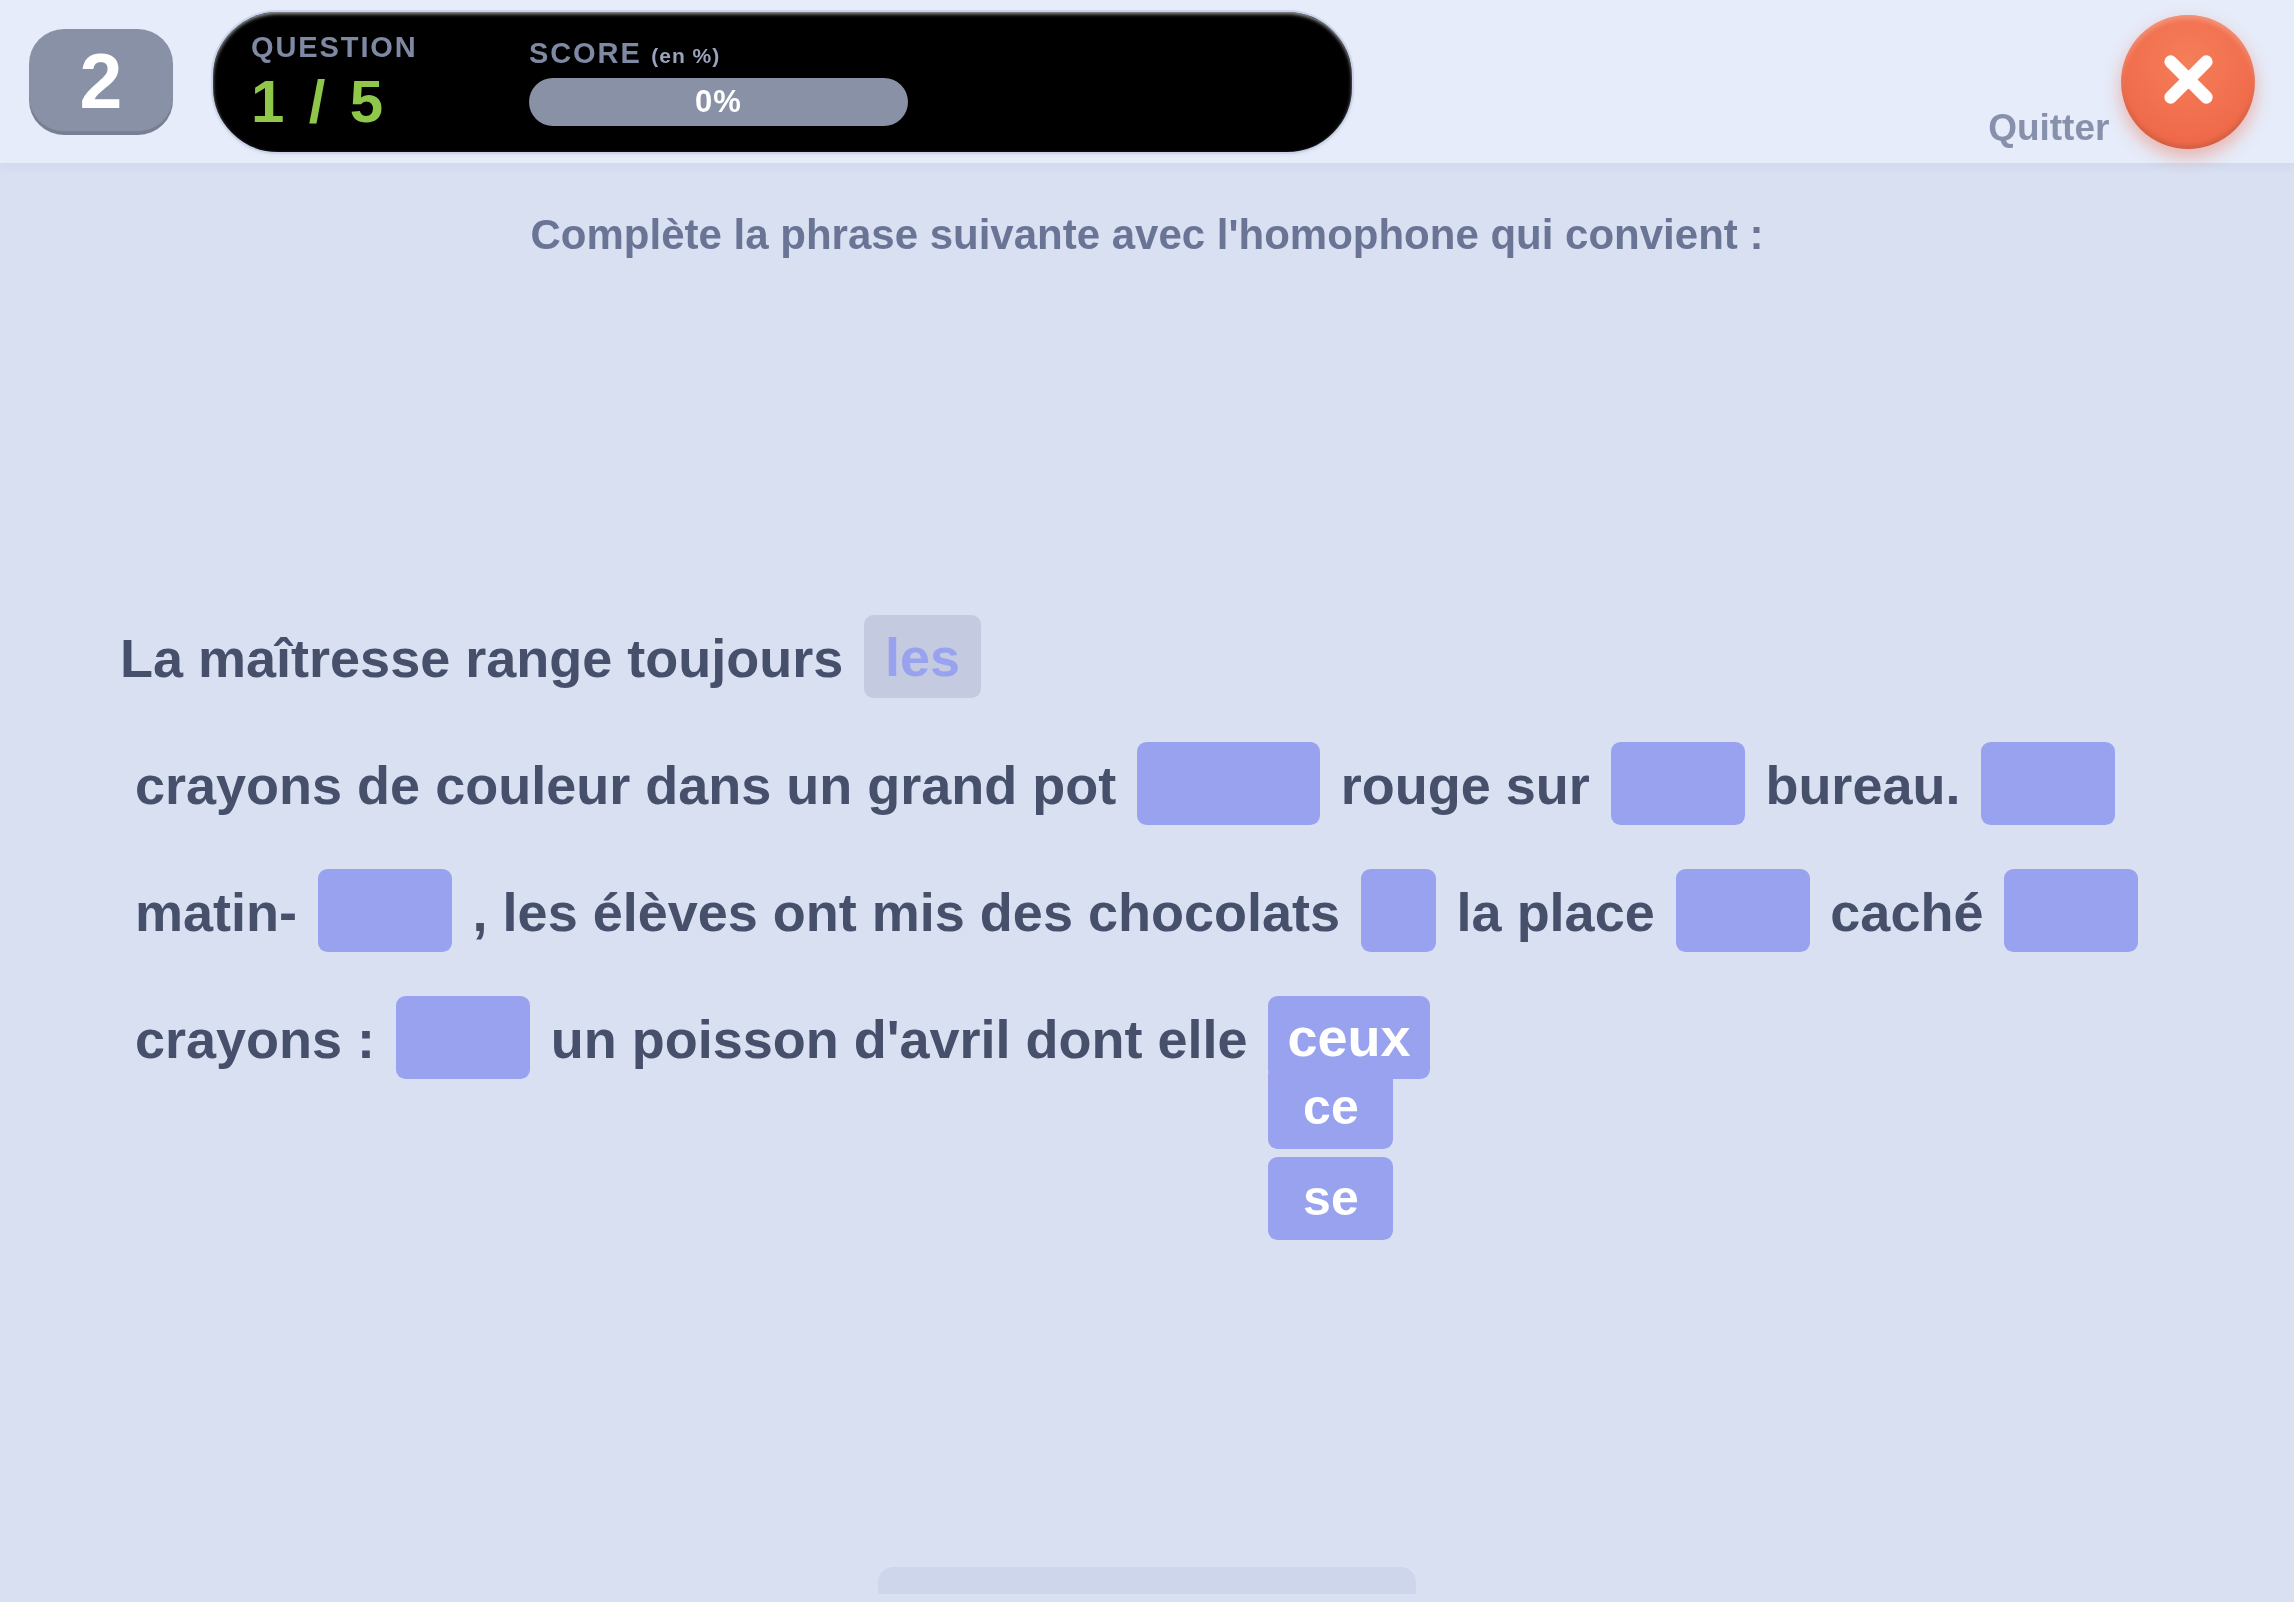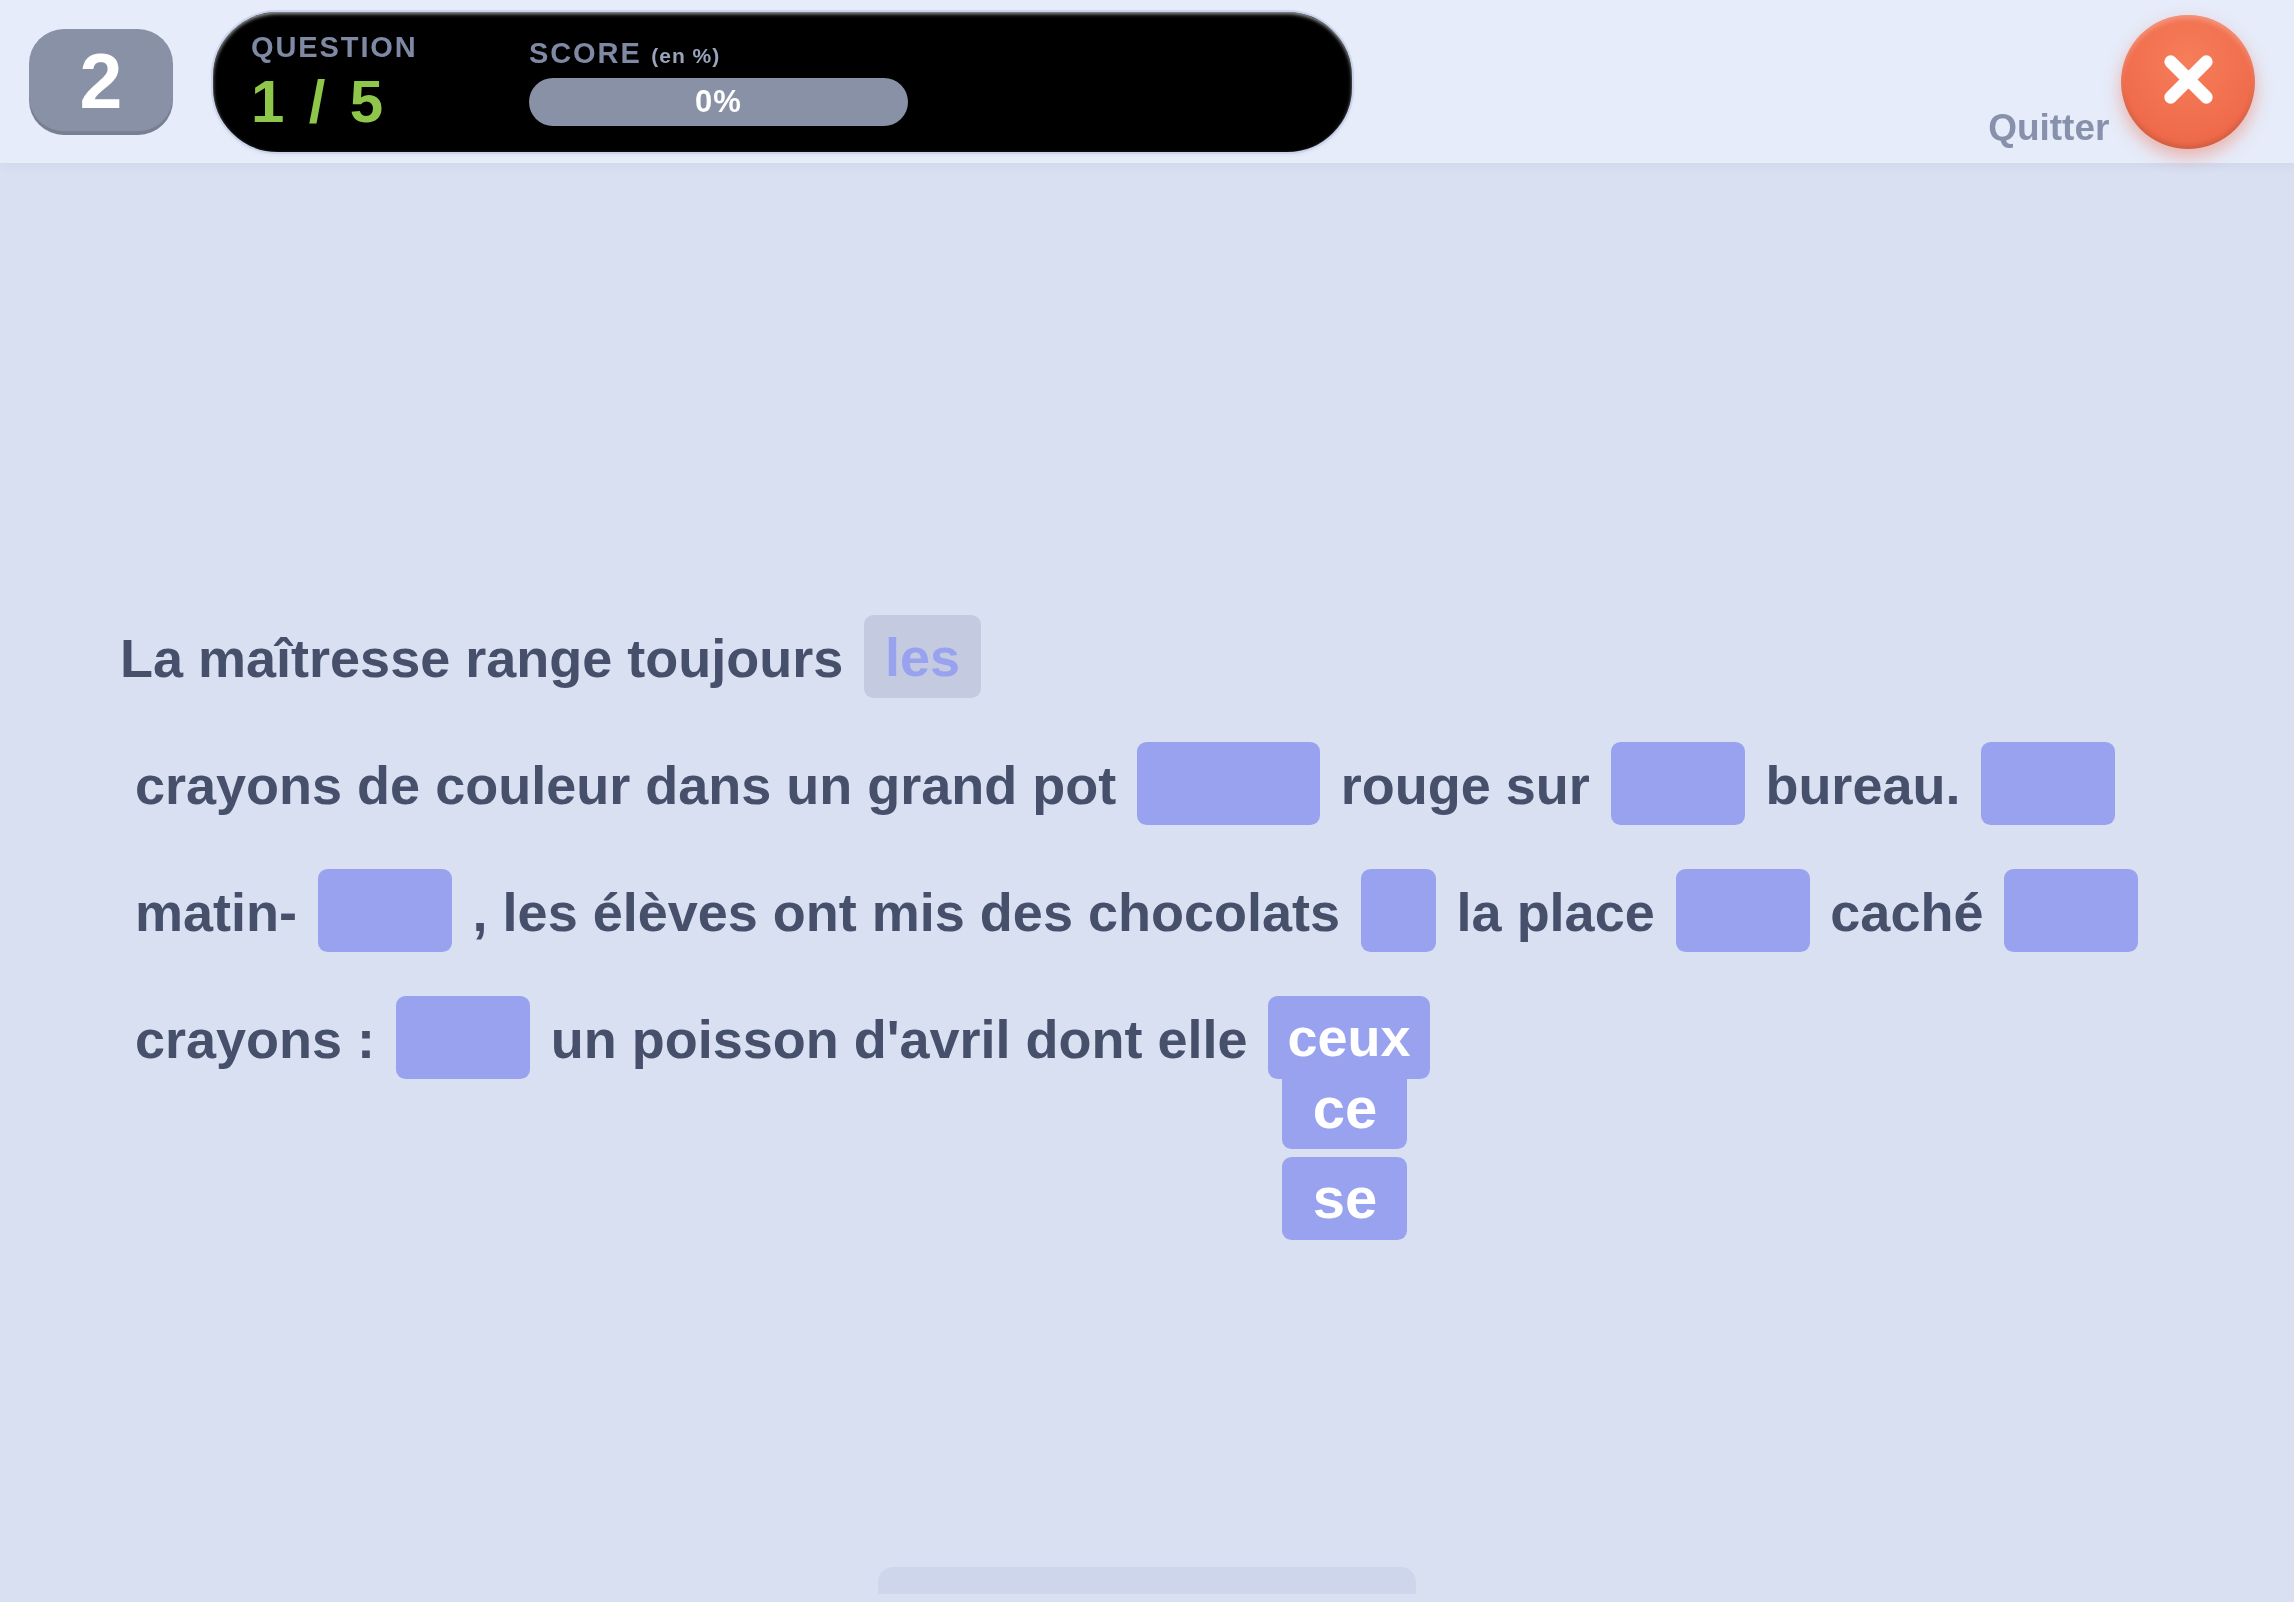--- a/index.html
+++ b/index.html
@@ -219,23 +219,22 @@
     display: flex;
     align-items: center;
     justify-content: center;
     height: 83px;
     background: #98a2ef;
     color: #ffffff;
     font-weight: 700;
     padding: 0 19px;
     border-radius: 9.6px;
     min-width: 125px;
-    font-size: 58px;
+    font-size: 50px;
     cursor: pointer;
-    margin-left: 14px;
   }
 
   
   .bottom-handle {
     position: absolute;
     bottom: 7.7px;
     left: 50%;
     transform: translateX(-50%);
     width: 538px;
     height: 27px;
@@ -286,20 +285,21 @@
       <span>
         <svg viewBox="0 0 24 24" fill="none">
           <path d="M5 5 L19 19 M19 5 L5 19" stroke="#ffffff" stroke-width="5" stroke-linecap="round"></path>
         </svg>
       </span>
     </div>
   </div>
 </div>
 
 <div class="consigne">
+  <div class="consigne-text">Complète la phrase suivante avec l'homophone qui convient :</div>
 </div>
 
 <div class="exercise" id="exercise"><span class="seg">La maîtresse range toujours </span><span class="blank selected">les</span><span class="seg"> crayons de couleur dans un grand pot </span><span class="blank empty big"></span><span class="seg"> rouge sur </span><span class="blank empty"></span><span class="seg"> bureau. </span><span class="blank empty"></span><span class="seg"> matin- </span><span class="blank empty"></span><span class="seg"> , les élèves ont mis des chocolats </span><span class="blank empty small"></span><span class="seg"> la place </span><span class="blank empty"></span><span class="seg"> caché </span><span class="blank empty"></span><span class="seg"> crayons : </span><span class="blank empty"></span><span class="seg"> un poisson d'avril dont elle </span><span class="drop-wrap"><span class="drop-current">ceux</span><div class="drop-list">
         <div class="drop-opt">ce</div>
         <div class="drop-opt">se</div>
       </div></span></div>
 
 <div class="bottom-handle"></div>
 
 

